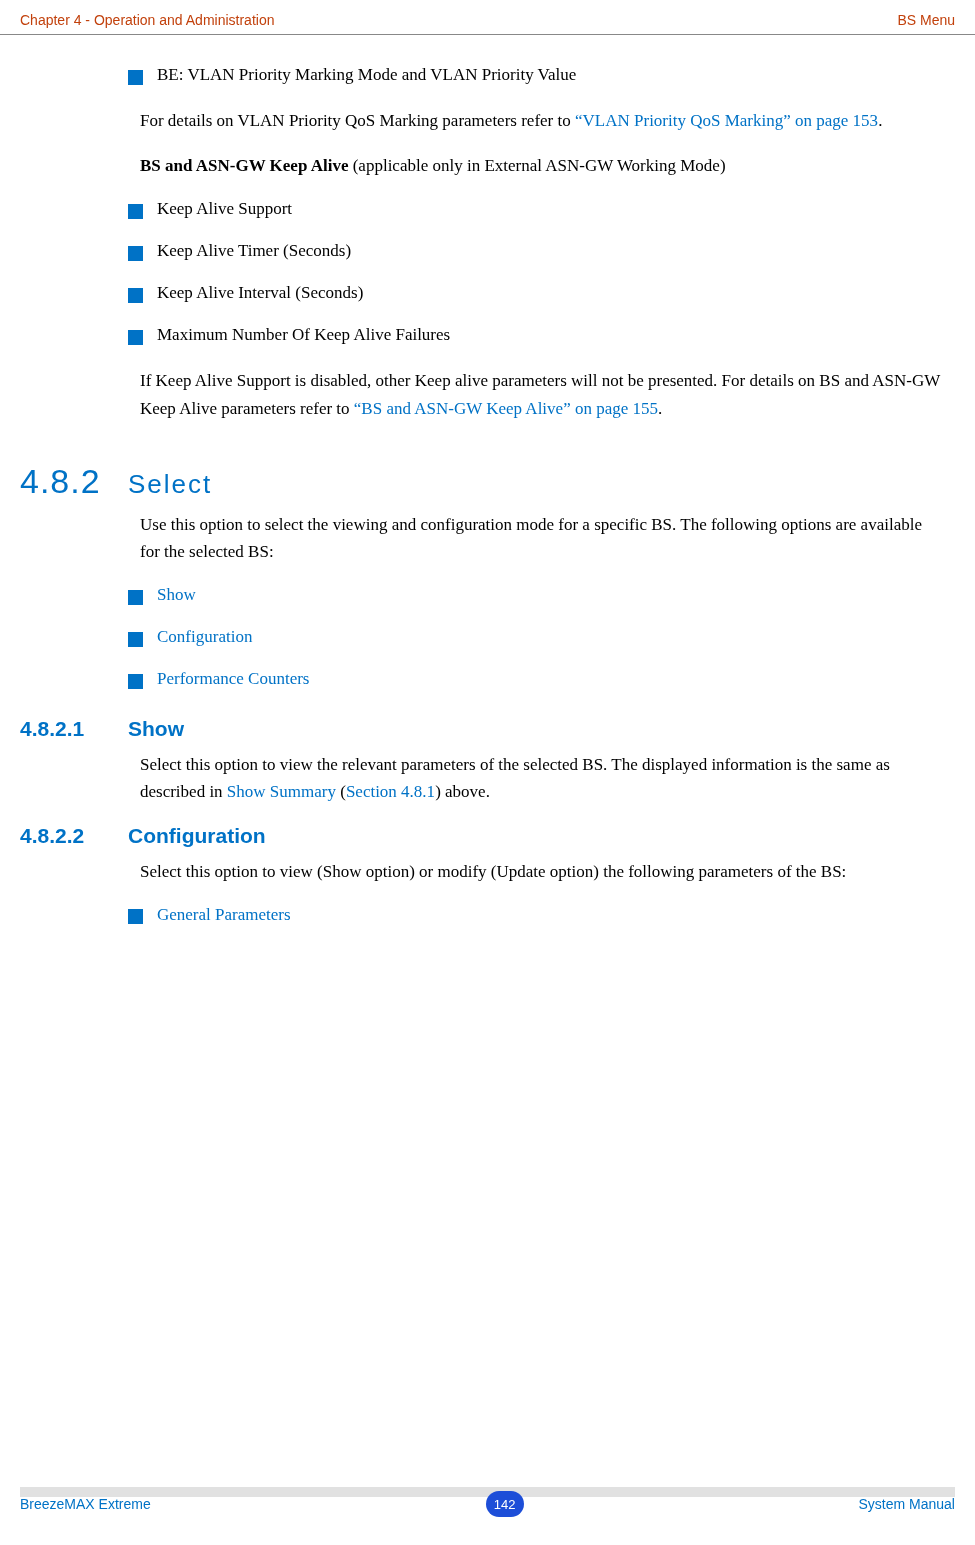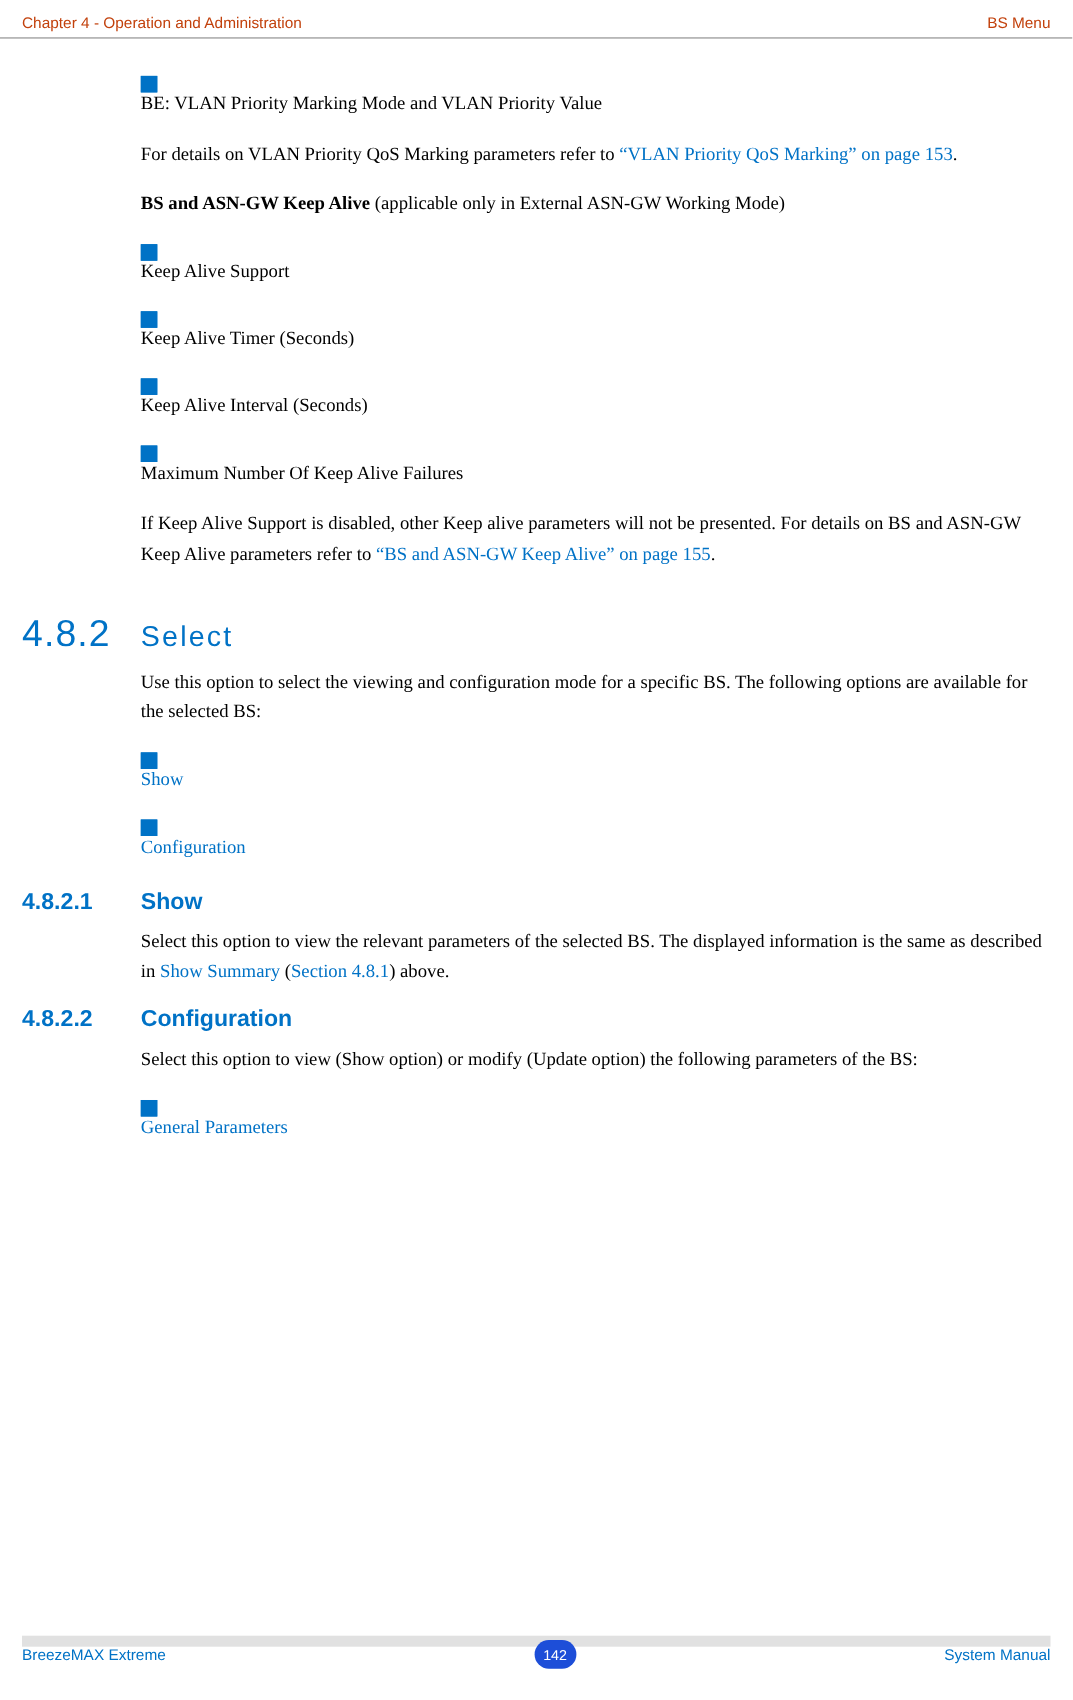--- a/index.html
+++ b/index.html
@@ -30,38 +30,37 @@
       margin-right: 0px;
     }
     .bullet-list {
       list-style: none;
       padding: 0;
       margin: 0;
     }
     .bullet-item {
       margin: 20px 0 22px 0;
       display: flex;
-      align-items: flex-start;
-      flex-direction: column;
+      align-items: center;
     }
     .bullet-box {
       display: inline-block;
       width: 11px;
       height: 11px;
       background: #fff;
       border: 2px solid #0072c6;
       margin-right: 14px;
       margin-top: 4px;
       flex-shrink: 0;
     }
     .bullet-box.filled {
       background: #0072c6;
     }
     .para {
-      margin: 18px 0;
+      margin: 18px 12px;
       line-height: 1.6;
     }
     .link {
       color: #0072c6;
     }
     .bold {
       font-weight: bold;
     }
     .section-row {
       display: flex;
@@ -200,20 +199,24 @@
     <p class="para" style="margin-top:10px;">Use this option to select the viewing and configuration mode for a specific BS. The following options are available for the selected BS:</p>
     <ul class="bullet-list">
       <li class="bullet-item">
         <span class="bullet-box filled"></span>
         <span class="link">Show</span>
       </li>
       <li class="bullet-item">
         <span class="bullet-box filled"></span>
         <span class="link">Configuration</span>
       </li>
+      <li class="bullet-item">
+        <span class="bullet-box filled"></span>
+        <span class="link">Performance Counters</span>
+      </li>
     </ul>
   </div>
 
   <div class="subsection-row">
     <span class="subsection-num">4.8.2.1</span>
     <span class="subsection-title">Show</span>
   </div>
 
   <div class="main-col">
     <p class="para" style="margin-top:10px;">

